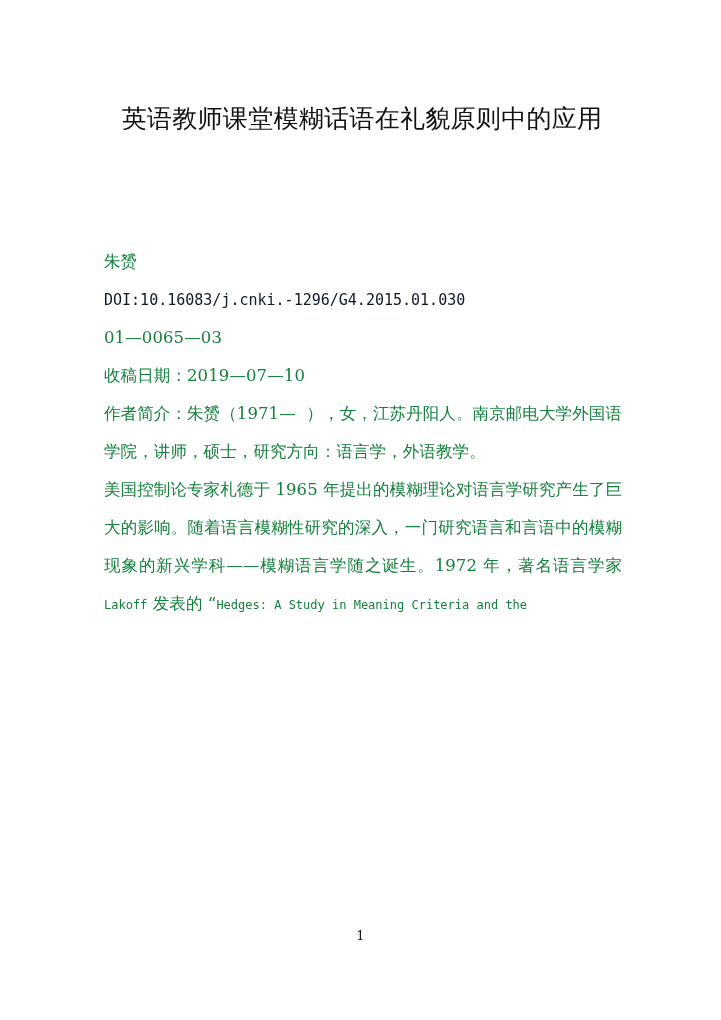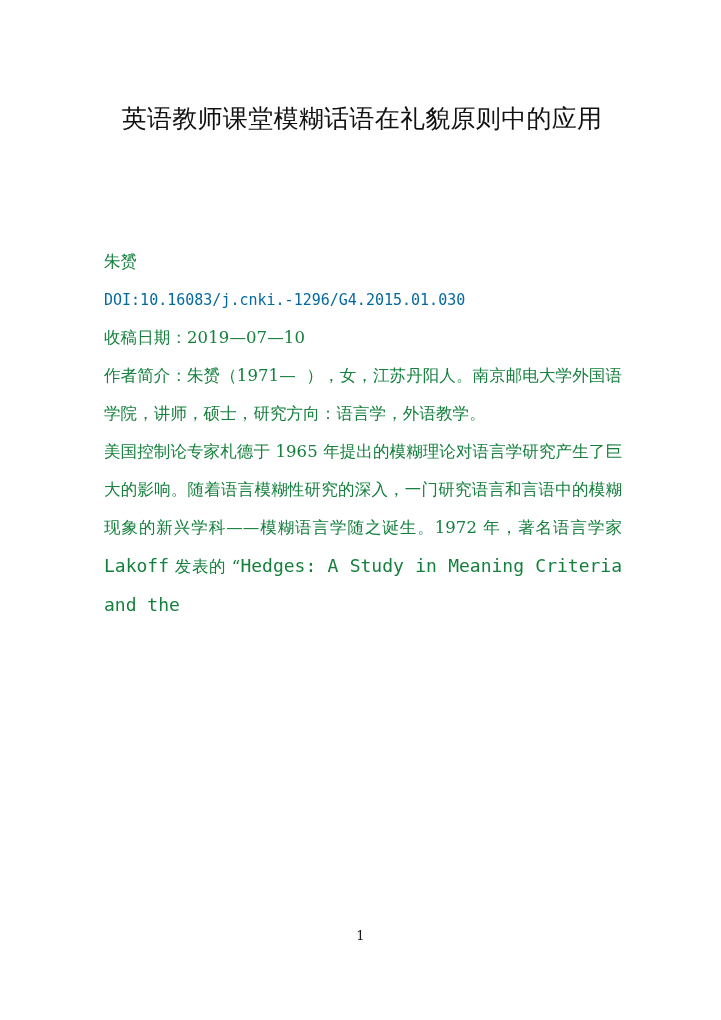--- a/index.html
+++ b/index.html
@@ -53,29 +53,29 @@
     white-space: pre-wrap;
   }
 
   .para {
     margin: 0;
   }
 
   
   .mono {
     font-family: "DejaVu Sans Mono", "Liberation Mono", monospace;
-    font-size: 18px;
+    font-size: 12px;
     letter-spacing: 0;
   }
 
   .line-mono {
     font-family: "DejaVu Sans Mono", "Liberation Mono", monospace;
     font-size: 15px;
     line-height: 38px;
-    color: #0369a1;
+    color: #0f172a;
     letter-spacing: 0;
     white-space: pre-wrap;
   }
 
   
   .kw-gap {
     display: inline-block;
     width: 2.1em;
   }
 
@@ -101,20 +101,21 @@
   <div class="content">
 
     <div class="line">朱赟</div>
 
 
 
 
     <div class="line-mono">DOI:10.16083/j.cnki.-1296/G4.2015.01.030</div>
 
 
+    <div class="line">01—0065—03</div>
 
     <div class="line">收稿日期：2019—07—10</div>
 
     <p class="para">作者简介：朱赟（1971—  ），女，江苏丹阳人。南京邮电大学外国语学院，讲师，硕士，研究方向：语言学，外语教学。</p>
 
     <p class="para"><span>美国控制论专家札德于 1965 年提出的模糊理论对语言学研究产生了巨大的影响。随着语言模糊性研究的深入，一门研究语言和言语中的模糊现象的新兴学科——模糊语言学随之诞生。1972 年，著名语言学家 </span><span class="mono">Lakoff</span><span> 发表的 “</span><span class="mono">Hedges: A Study in Meaning Criteria and the</span></p>
 
   </div>
 
   <div class="page-number">1</div>

